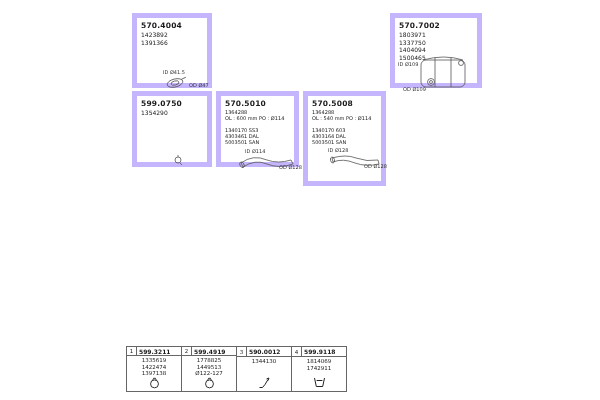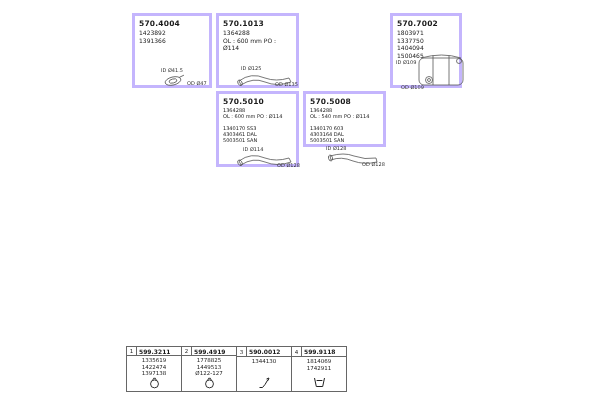--- a/index.html
+++ b/index.html
@@ -1,18 +1,18 @@
 <!DOCTYPE html>
 <html><head>
 <meta charset="utf-8">
 <style>
   html,body{margin:0;padding:0;background:#ffffff;}
   #canvas{position:relative;width:600px;height:400px;background:#ffffff;
           font-family:"DejaVu Sans",sans-serif;color:#1a1a1a;overflow:hidden;}
-  .cell{position:absolute;border:3px solid #c4b5fd;background:#ffffff;box-sizing:border-box;}
+  .cell{position:absolute;border:5px solid #c4b5fd;background:#ffffff;box-sizing:border-box;}
   .cell-title{font-size:7.5px;font-weight:bold;margin:3px 4px 1px 4px;letter-spacing:.2px;}
   .cell-lines{font-size:6px;line-height:1.25;margin:0 4px;white-space:pre-line;}
   .draw-label{position:absolute;font-size:5px;color:#333;white-space:nowrap;}
   .drawing{position:absolute;}
   .drawing path,.drawing ellipse,.drawing circle,.drawing rect,.drawing line{
     fill:none;stroke:#555;stroke-width:0.8;}
   
   .pt-table{position:absolute;left:126px;top:346px;width:221px;height:46px;
             display:flex;border:1px solid #666;box-sizing:border-box;background:#fff;}
   .pt-col{flex:1;border-right:1px solid #666;display:flex;flex-direction:column;box-sizing:border-box;}
@@ -38,70 +38,68 @@
     <div class="draw-label" style="left:52px;top:64px">OD Ø47</div>
     <svg class="drawing" style="left:22px;top:56px" width="36" height="16" viewBox="0 0 36 16">
       <g transform="rotate(-14 16 9)">
         <ellipse cx="16" cy="9" rx="8" ry="4"></ellipse>
         <ellipse cx="16" cy="9" rx="4" ry="2"></ellipse>
         <line x1="23" y1="7" x2="28" y2="6"></line>
       </g>
     </svg>
   </div>
 
-  <div class="cell" style="left:216px;top:13px;width:83px;height:75px">
-    <div class="cell-title">570.1013</div>
-    <div class="cell-lines">1364288
-OL : 600 mm PO : Ø114</div>
-    <div class="draw-label" style="left:22px;top:49px">ID Ø125</div>
-    <div class="draw-label" style="left:56px;top:65px">OD Ø135</div>
-    <svg class="drawing" style="left:14px;top:53px" width="64" height="20" viewBox="0 0 64 20">
-      <path d="M6,12 q12,-9 26,-3 q11,4 24,0 l2,4 q-14,5 -26,0 q-12,-5 -24,3 z"></path>
-      <ellipse cx="7" cy="13.8" rx="2" ry="3" transform="rotate(-30 7 13.8)"></ellipse>
-    </svg>
-  </div>
 
 
-  <div class="cell" style="left:390px;top:13px;width:72px;height:75px">
+  <div class="cell" style="left:390px;top:13px;width:92px;height:75px">
     <div class="cell-title">570.7002</div>
     <div class="cell-lines">1803971
 1337750
 1404094
 1500465</div>
     <div class="draw-label" style="left:3px;top:43px">ID Ø109</div>
     <div class="draw-label" style="left:8px;top:68px">OD Ø109</div>
     <svg class="drawing" style="left:14px;top:33px" width="70" height="42" viewBox="0 0 70 42">
       <rect x="12" y="9" width="44" height="27" rx="5"></rect>
       <path d="M14,9 q21,-6 40,0"></path>
       <line x1="26" y1="6.5" x2="26" y2="36"></line>
       <line x1="42" y1="6.5" x2="42" y2="36"></line>
       <circle cx="52" cy="12" r="2.5"></circle>
       <circle cx="22" cy="31" r="3.5"></circle>
       <circle cx="22" cy="31" r="1.5"></circle>
     </svg>
   </div>
 
+  <div class="cell" style="left:132px;top:91px;width:80px;height:76px">
+    <div class="cell-title">599.0750</div>
+    <div class="cell-lines">1354290</div>
+    <svg class="drawing" style="left:34px;top:58px" width="14" height="12" viewBox="0 0 14 12">
+      <circle cx="7" cy="6" r="3"></circle>
+      <line x1="7" y1="1" x2="7" y2="3"></line>
+      <line x1="9" y1="9" x2="11" y2="11"></line>
+    </svg>
+  </div>
 
   <div class="cell" style="left:216px;top:91px;width:83px;height:76px">
     <div class="cell-title">570.5010</div>
     <div class="cell-lines" style="font-size:5px;line-height:1.2">1364288
 OL : 600 mm PO : Ø114
 
 1340170 SS3
 4303461 DAL
 5003501 SAN</div>
     <div class="draw-label" style="left:24px;top:52px">ID Ø114</div>
     <div class="draw-label" style="left:58px;top:68px">OD Ø128</div>
     <svg class="drawing" style="left:14px;top:55px" width="64" height="20" viewBox="0 0 64 20">
       <path d="M6,12 q12,-9 26,-3 q11,4 24,0 l2,4 q-14,5 -26,0 q-12,-5 -24,3 z"></path>
       <ellipse cx="7" cy="13.8" rx="2" ry="3" transform="rotate(-30 7 13.8)"></ellipse>
     </svg>
   </div>
 
-  <div class="cell" style="left:303px;top:91px;width:83px;height:56px">
+  <div class="cell" style="left:303px;top:91px;width:83px;height:95px">
     <div class="cell-title">570.5008</div>
     <div class="cell-lines" style="font-size:5px;line-height:1.2">1364288
 OL : 540 mm PO : Ø114
 
 1340170 603
 4303164 DAL
 5003501 SAN</div>
     <div class="draw-label" style="left:20px;top:51px">ID Ø128</div>
     <div class="draw-label" style="left:56px;top:67px">OD Ø128</div>
     <svg class="drawing" style="left:16px;top:54px" width="62" height="20" viewBox="0 0 62 20">

